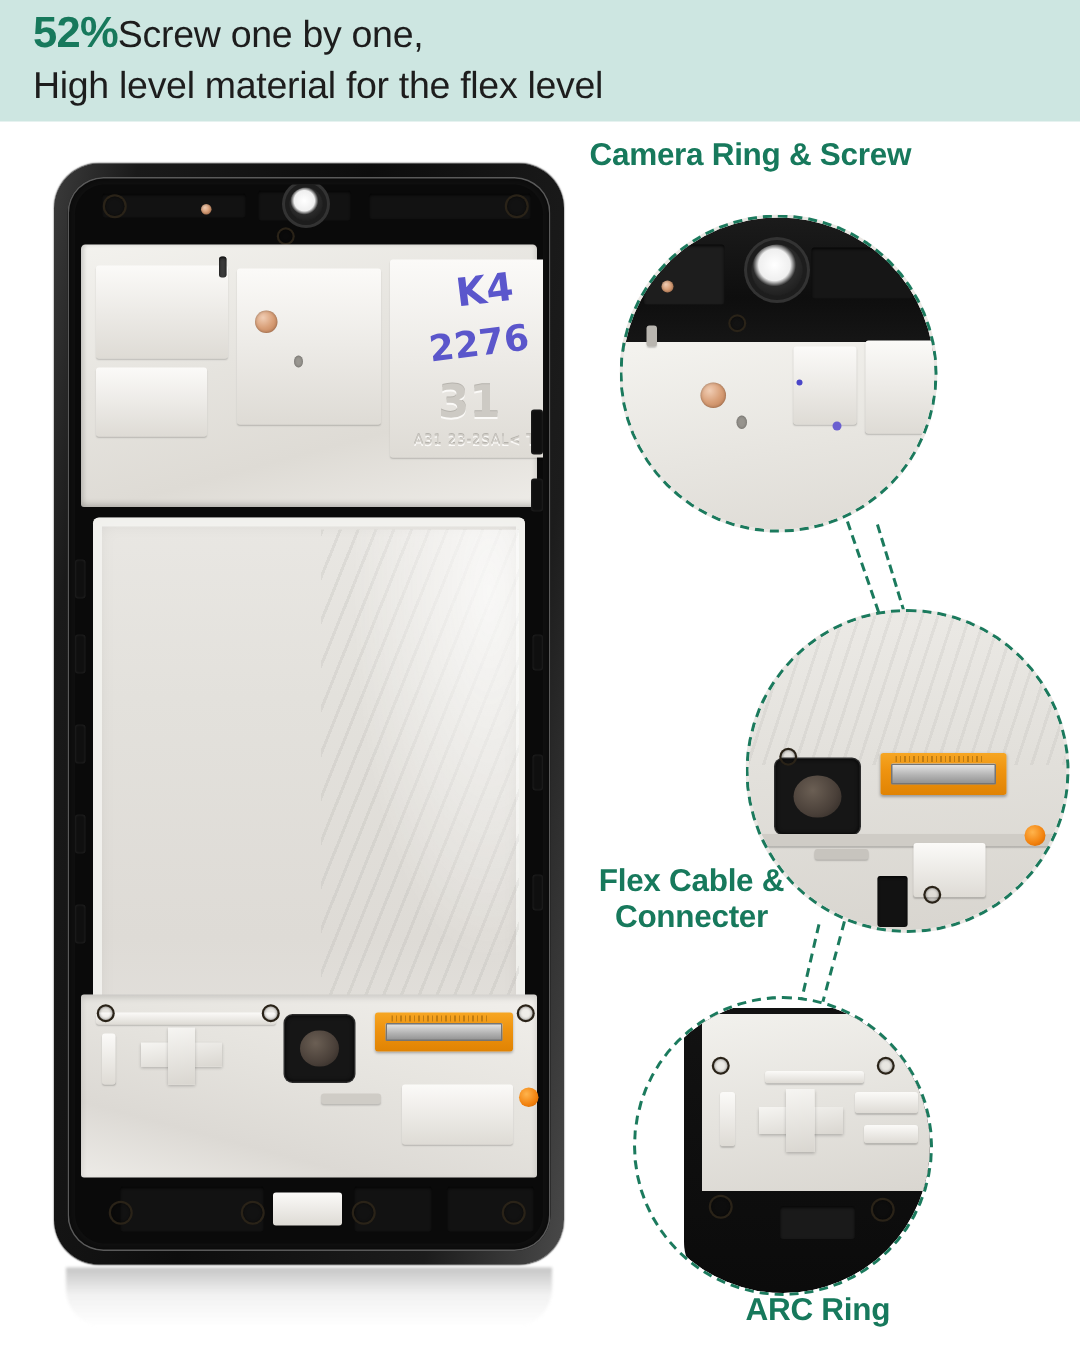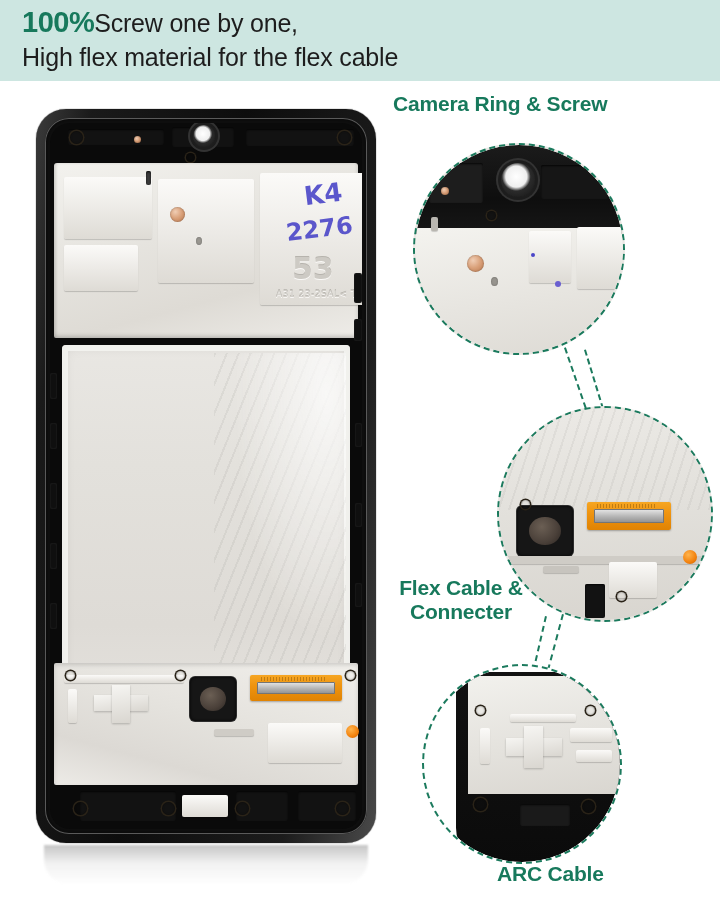--- a/index.html
+++ b/index.html
@@ -288,23 +288,23 @@
   .lead-1b { left: 584px; top: 350px; height: 62px; transform: rotate(-17deg); }
   .lead-2a { left: 545px; top: 616px; height: 56px; transform: rotate(13deg); }
   .lead-2b { left: 562px; top: 614px; height: 58px; transform: rotate(15deg); }
 </style>
 </head>
 <body>
 
 <div class="header-band"></div>
 
 <div class="header-line header-line-1">
-  <span class="pct">100%</span><span>Screw one by one,</span>
+  <span class="pct">52%</span><span>Screw one by one,</span>
 </div>
-<div class="header-line header-line-2">High flex material for the flex cable</div>
+<div class="header-line header-line-2">High level material for the flex level</div>
 
 <div class="phone-wrap">
   <div class="phone-body">
     <div class="phone-bevel">
       <div class="chassis">
 
         <div class="dark-slot" style="left:18px; top:6px; width:96px; height:16px;"></div>
         <div class="dark-slot" style="left:122px; top:4px; width:62px; height:20px;"></div>
         <div class="dark-slot" style="left:196px; top:6px; width:108px; height:17px;"></div>
         <div class="cam-hole" style="left:143px; top:2px; width:22px; height:22px;"></div>
@@ -317,21 +317,21 @@
           <div class="white-ridge" style="left:10px; top:14px; width:88px; height:62px;"></div>
           <div class="white-ridge" style="left:10px; top:82px; width:74px; height:46px;"></div>
           <div class="white-ridge" style="left:104px; top:16px; width:96px; height:104px;"></div>
           <div class="white-ridge" style="left:206px; top:10px; width:112px; height:132px;"></div>
           <div class="copper-pad" style="left:116px; top:44px; width:15px; height:15px;"></div>
           <div class="copper-pad" style="left:142px; top:74px; width:6px; height:8px; background:#9a9791;"></div>
           <div class="dark-slot" style="left:92px; top:8px; width:5px; height:14px; background:#3a3a3a;"></div>
 
           <span class="ink-mark" style="left:250px; top:16px; font-size:26px;">K4</span>
           <span class="ink-mark" style="left:232px; top:52px; font-size:24px;">2276</span>
-          <span class="emboss-text" style="left:238px; top:88px; font-size:30px; font-weight:700;">53</span>
+          <span class="emboss-text" style="left:238px; top:88px; font-size:30px; font-weight:700;">31</span>
           <span class="emboss-text" style="left:222px; top:126px; font-size:9px; letter-spacing:.5px;">A31 23-2SAL&lt; T06</span>
         </div>
 
         <div class="display-pad"></div>
 
         <div class="plastic-bottom">
           <div class="white-ridge" style="left:10px; top:12px; width:120px; height:8px;"></div>
           <div class="cross-brkt" style="left:40px; top:32px; width:54px; height:16px;"></div>
           <div class="cross-brkt" style="left:58px; top:22px; width:18px; height:38px;"></div>
           <div class="white-ridge" style="left:14px; top:26px; width:9px; height:34px;"></div>
@@ -405,21 +405,21 @@
     <div class="orange-dot" style="left:184px; top:142px; width:14px; height:14px;"></div>
     <div class="white-ridge" style="left:110px; top:154px; width:48px; height:36px;"></div>
     <div class="dark-slot" style="left:86px; top:176px; width:20px; height:34px;"></div>
     <div class="screw screw-sm" style="left:118px; top:184px;"></div>
     <div class="screw screw-sm" style="left:22px; top:92px;"></div>
   </div>
 </div>
 <div class="leader lead-2a"></div>
 <div class="leader lead-2b"></div>
 
-<div class="callout-label label-arc">ARC Cable</div>
+<div class="callout-label label-arc">ARC Ring</div>
 <div class="callout c-arc" style="background:#ffffff; border-color:#1b7a5d;">
   <div class="callout-inner">
     <div style="position:absolute; left:32px; top:6px; right:0; bottom:0; background:linear-gradient(180deg,#121212 0%,#0b0b0b 100%); border-radius:0 0 0 34px;"></div>
     <div style="position:absolute; left:44px; top:10px; right:0; height:118px; background:linear-gradient(170deg,#f2f1ed 0%,#e4e2dd 55%,#d9d6d0 100%);"></div>
     <div class="white-ridge" style="left:86px; top:48px; width:66px; height:8px;"></div>
     <div class="cross-brkt" style="left:82px; top:72px; width:56px; height:18px;"></div>
     <div class="cross-brkt" style="left:100px; top:60px; width:19px; height:42px;"></div>
     <div class="white-ridge" style="left:56px; top:62px; width:10px; height:36px;"></div>
     <div class="white-ridge" style="left:146px; top:62px; width:42px; height:14px;"></div>
     <div class="white-ridge" style="left:152px; top:84px; width:36px; height:12px;"></div>

